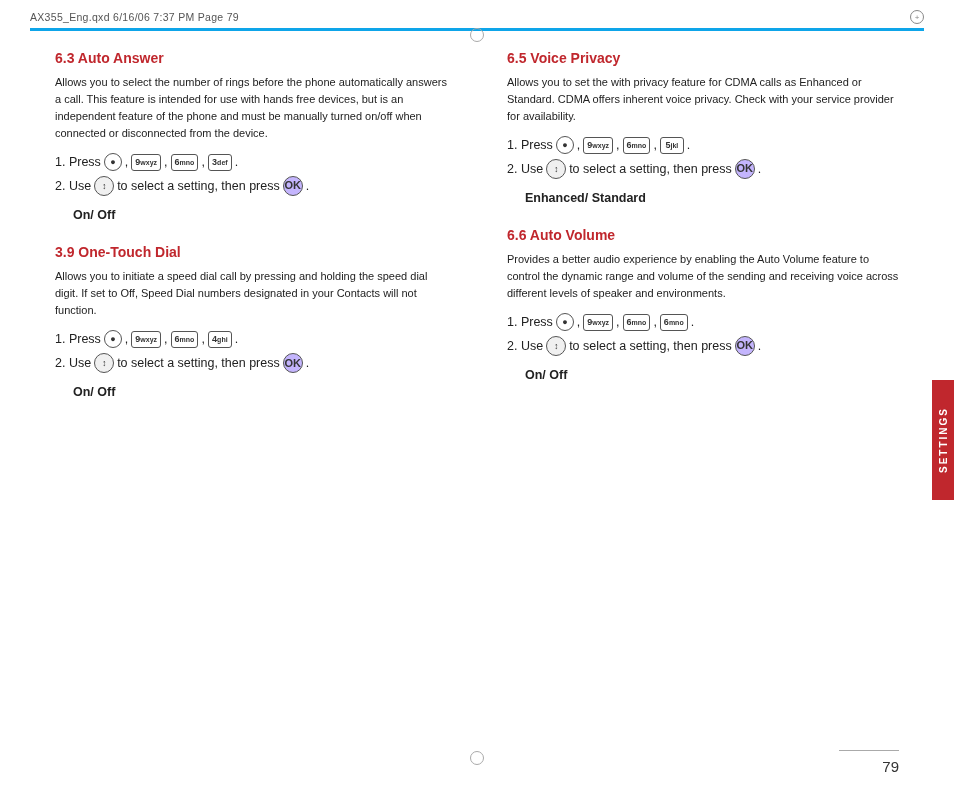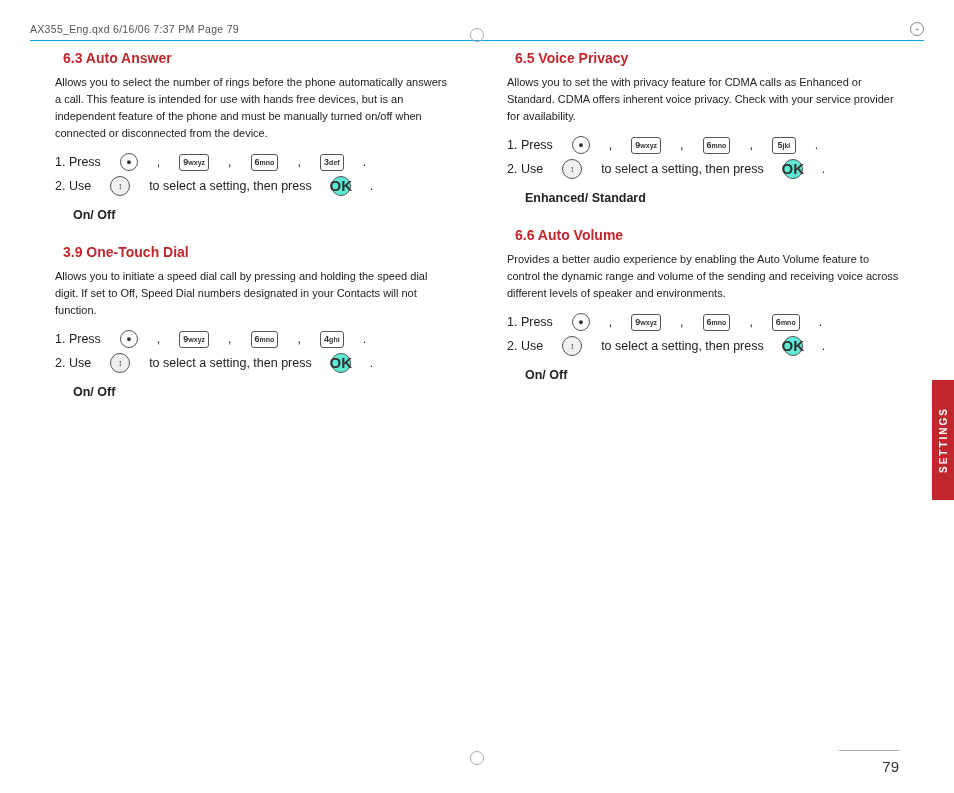--- a/index.html
+++ b/index.html
@@ -26,23 +26,22 @@
     .header-bar {
       position: absolute;
       top: 10px;
       left: 30px;
       right: 30px;
       font-size: 11px;
       color: #555;
       display: flex;
       justify-content: space-between;
       align-items: center;
-      border-bottom: 1px solid #0ea5e9;
+      border-bottom: 3px solid #0ea5e9;
       padding-bottom: 4px;
-      margin-top: 12px;
     }
 
     .header-left {
       font-size: 10.5px;
       color: #555;
       letter-spacing: 0.3px;
     }
 
     .header-right {
       display: flex;
@@ -109,21 +108,20 @@
       padding-left: 10px;
     }
 
     
     .section-heading {
       color: #c0272d;
       font-size: 14px;
       font-weight: bold;
       margin-bottom: 8px;
       margin-top: 0;
-      margin-left: 8px;
     }
 
     .section-body {
       font-size: 11px;
       line-height: 1.55;
       color: #222;
       margin-bottom: 10px;
     }
 
     .section-block {
@@ -131,21 +129,21 @@
     }
 
     
     .step-line {
       font-size: 12.5px;
       line-height: 1.6;
       margin-bottom: 4px;
       display: flex;
       align-items: center;
       flex-wrap: wrap;
-      gap: 19px;
+      gap: 3px;
     }
 
     
     .btn-icon {
       display: inline-flex;
       align-items: center;
       justify-content: center;
       border: 1.5px solid #555;
       border-radius: 50%;
       width: 18px;
@@ -193,24 +191,24 @@
     }
 
     .btn-ok {
       display: inline-flex;
       align-items: center;
       justify-content: center;
       border: 1.5px solid #555;
       border-radius: 50%;
       width: 20px;
       height: 20px;
-      font-size: 15px;
+      font-size: 11px;
       font-weight: bold;
       color: #333;
-      background: #5eead4;
+      background: #c4b5fd;
       vertical-align: middle;
       flex-shrink: 0;
     }
 
     
     .sub-option {
       font-size: 12.5px;
       font-weight: bold;
       margin-left: 18px;
       margin-top: 12px;

